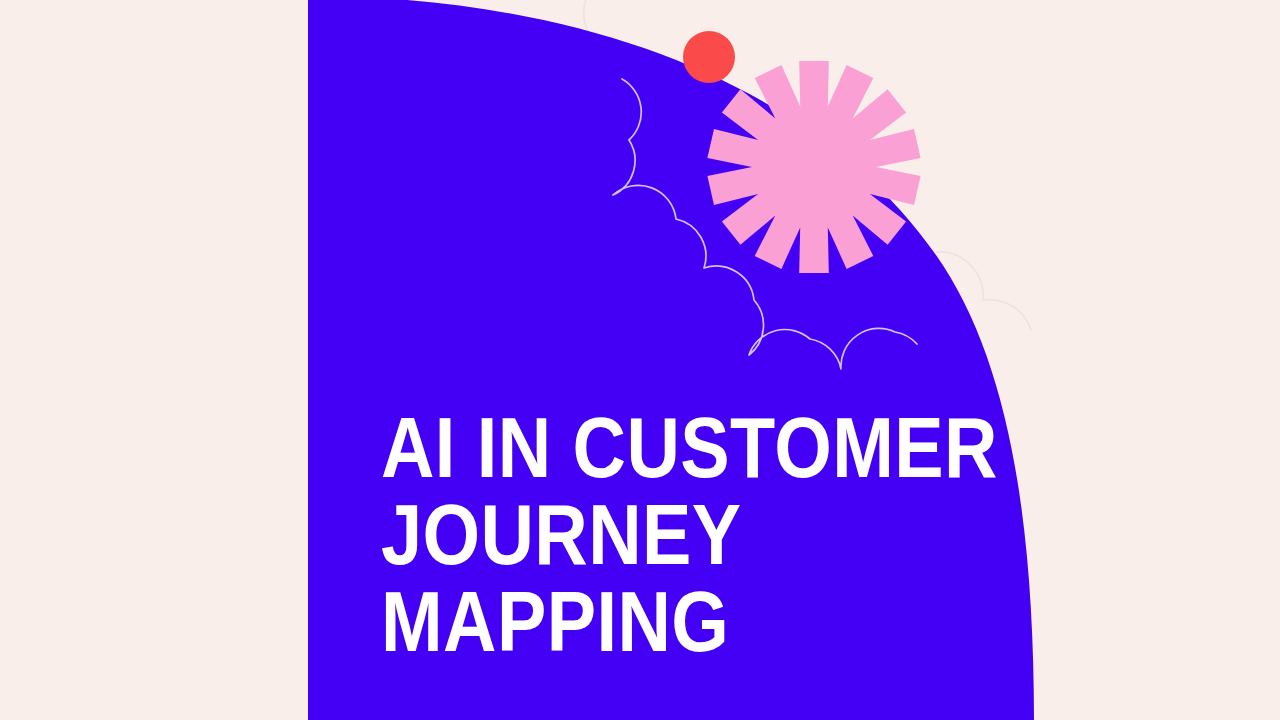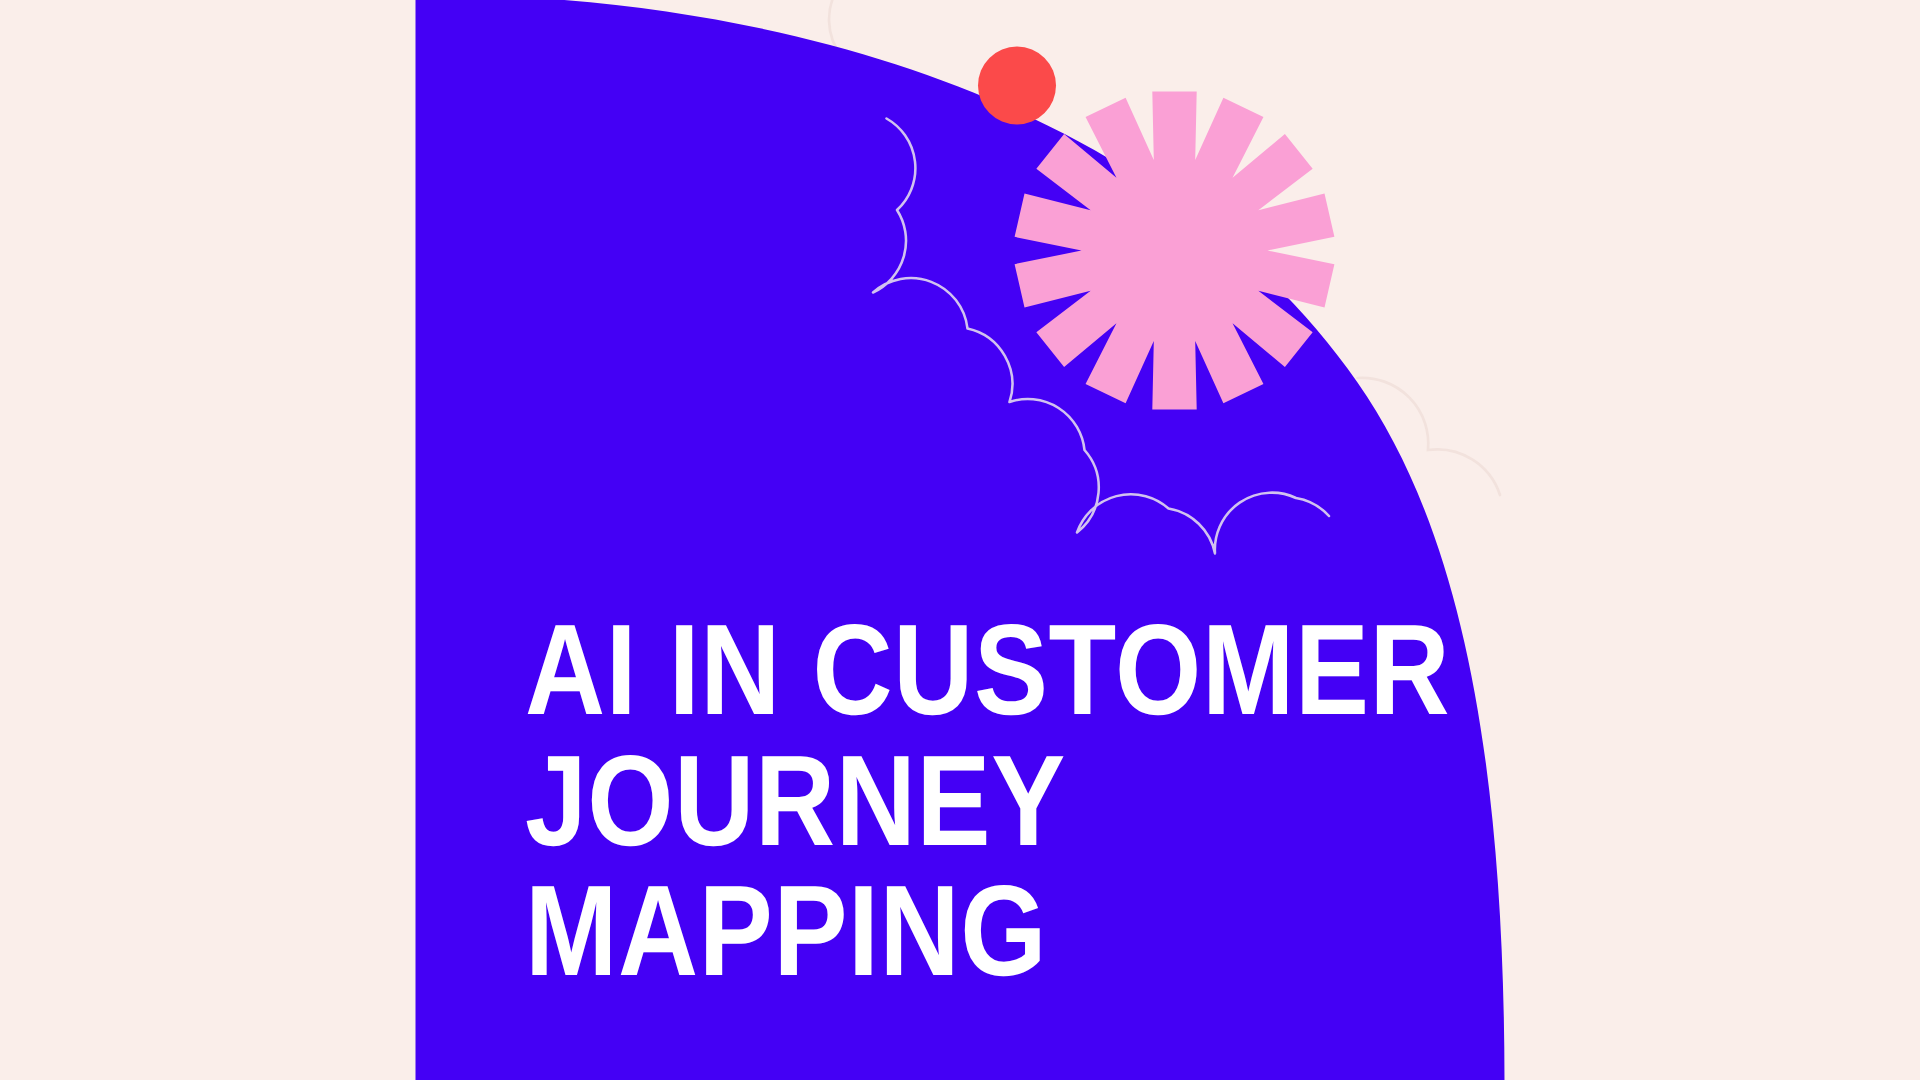--- a/index.html
+++ b/index.html
@@ -13,20 +13,21 @@
   body {
     font-family: "Liberation Sans", sans-serif;
     background: #faeeea;
   }
   #poster {
     position: relative;
     width: 1190px;
     height: 720px;
     background: #faeeea;
     overflow: hidden;
+    margin-left: 31px;
   }
   #art-layer {
     position: absolute;
     inset: 0;
     width: 1280px;
     height: 720px;
     display: block;
   }
   #title-block {
     position: absolute;

